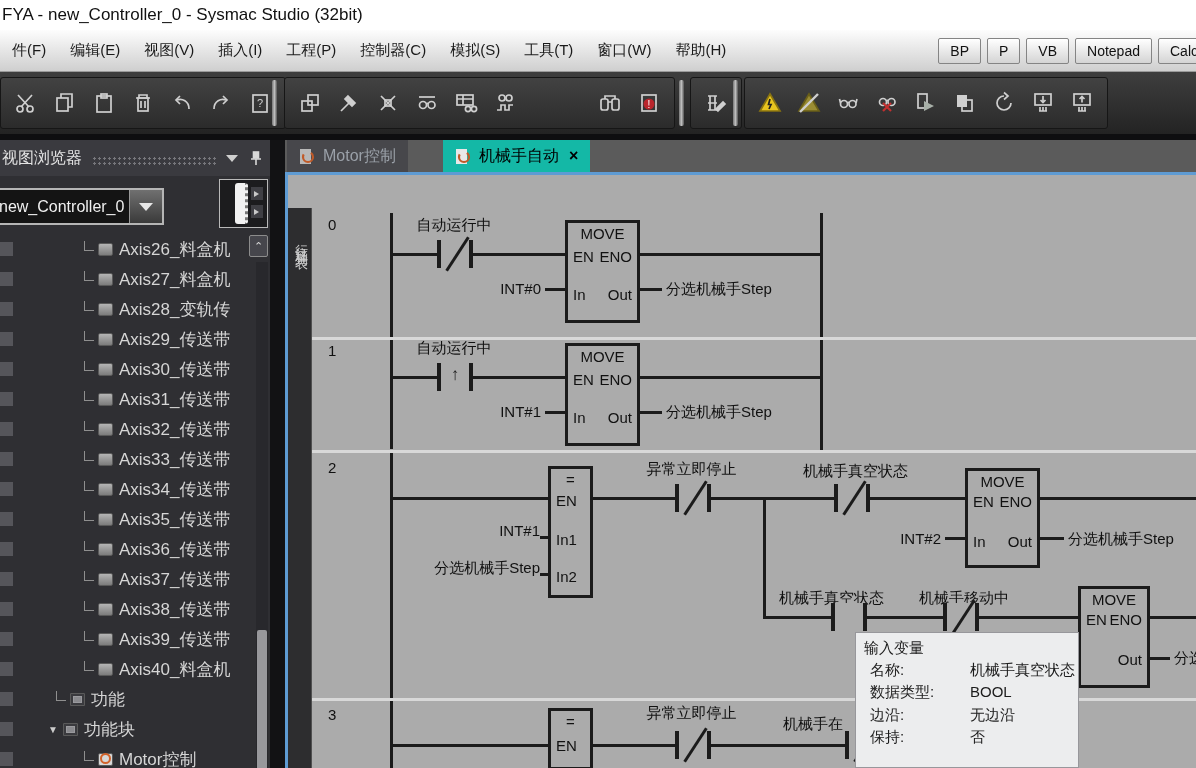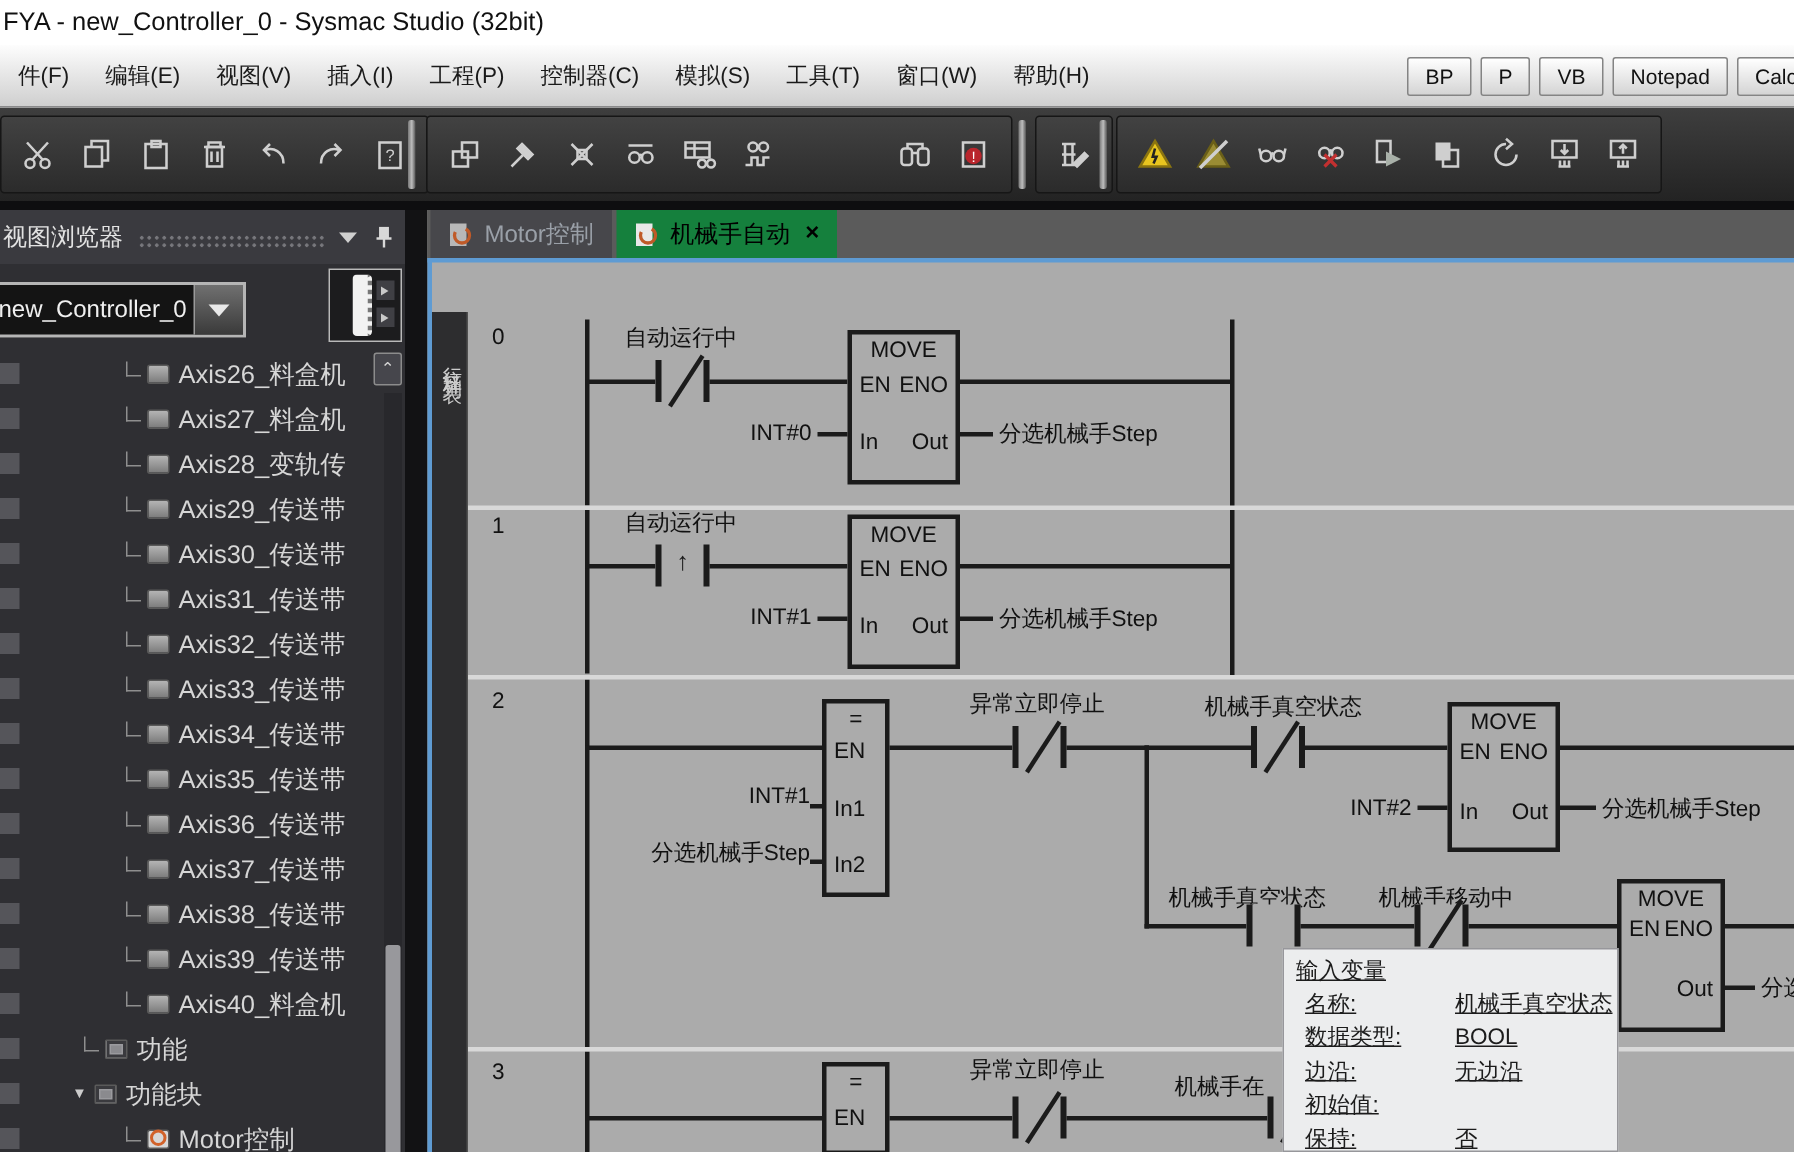--- a/index.html
+++ b/index.html
@@ -72,21 +72,21 @@
   #sb-scrolltrack { position:absolute; left:256px; top:30px; width:12px; bottom:0; background:#28282c; }
   #sb-scrollthumb { position:absolute; left:1px; top:368px; width:10px; height:140px; background:#98989c; border-radius:2px; }
 
   #divider { position:absolute; left:270px; top:140px; width:15px; bottom:0; background:#121214; }
 
   
   #editor { position:absolute; left:285px; top:140px; right:0; bottom:0; background:#ababab; }
   #tabbar { position:absolute; left:0; top:0; right:0; height:32px; background:#5b5b5b; display:flex; padding-left:2px; }
   .tab { display:flex; align-items:center; padding:0 12px; font-size:16px; margin-right:3px; }
   .tab.inactive { background:#47474b; color:#9aa0a8; }
-  .tab.active { background:#15803d; color:#000; }
+  .tab.active { background:#14b8a6; color:#000;margin-left:32px; }
   .tab .ticon { margin-right:7px; width:17px; height:17px; }
   .tab .close { margin-left:10px; font-size:16px; font-weight:bold; }
   #tab-underline { position:absolute; left:0; top:32px; right:0; height:3px; background:#5e9bd3; }
   #varbar { position:absolute; left:3px; top:35px; right:0; height:33px;
     background:linear-gradient(180deg,#101010,#454545 70%,#303030); display:flex; align-items:center; }
   #varbar span { color:#e6e6e6; font-size:15px; margin-left:34px; }
   #blue-edge { position:absolute; left:0; top:32px; width:3px; bottom:0; background:#5e9bd3; }
   #left-strip { position:absolute; left:3px; top:68px; width:24px; bottom:0; background:#2d2d2f; border-right:1px solid #505050; }
   #left-strip span { writing-mode:vertical-lr; text-orientation:upright; color:#cccccc; font-size:13px;
     letter-spacing:3px; margin:26px 0 0 4px; display:inline-block; }
@@ -103,21 +103,21 @@
   .fblock { position:absolute; border:3px solid #1b1b1b; background:#ababab; font-size:15px; color:#111; }
   .btitle { position:absolute; top:2px; left:0; right:0; text-align:center; }
   .brow { position:absolute; left:0; right:0; display:flex; justify-content:space-between; padding:0 5px; }
   .brow-r { position:absolute; right:5px; }
   .brow-l { position:absolute; left:5px; }
   .lbl { position:absolute; font-size:15px; color:#111; white-space:nowrap; }
   .lbl.r { text-align:right; } .lbl.c { text-align:center; }
 
   
   #tooltip { position:absolute; left:855px; top:632px; width:224px; height:136px; background:#ecedee;
-    border:1px solid #97979b; padding:4px 0 0 8px; overflow:hidden; z-index:50; font-size:15px; color:#1c1c1c;text-decoration:underline; }
+    border:1px solid #97979b; padding:4px 0 0 8px; overflow:hidden; z-index:50; font-size:15px; color:#1c1c1c; }
   #tooltip .t-title { line-height:22px; }
   .t-row { display:flex; line-height:22.4px; padding-left:6px; }
   .t-lab { width:100px; flex:none; }
 </style>
 </head>
 <body>
 
 <div id="app">
 
   <div id="titlebar">
@@ -642,22 +642,18 @@
       </div>
     <div class="t-row">
         <span class="t-lab">数据类型:</span>
         <span>BOOL</span>
       </div>
     <div class="t-row">
         <span class="t-lab">边沿:</span>
         <span>无边沿</span>
       </div>
     <div class="t-row">
-        <span class="t-lab">初始值:</span>
-        <span></span>
-      </div>
-    <div class="t-row">
         <span class="t-lab">保持:</span>
         <span>否</span>
       </div>
   </div>
 
 </div>
 
 </body></html>

